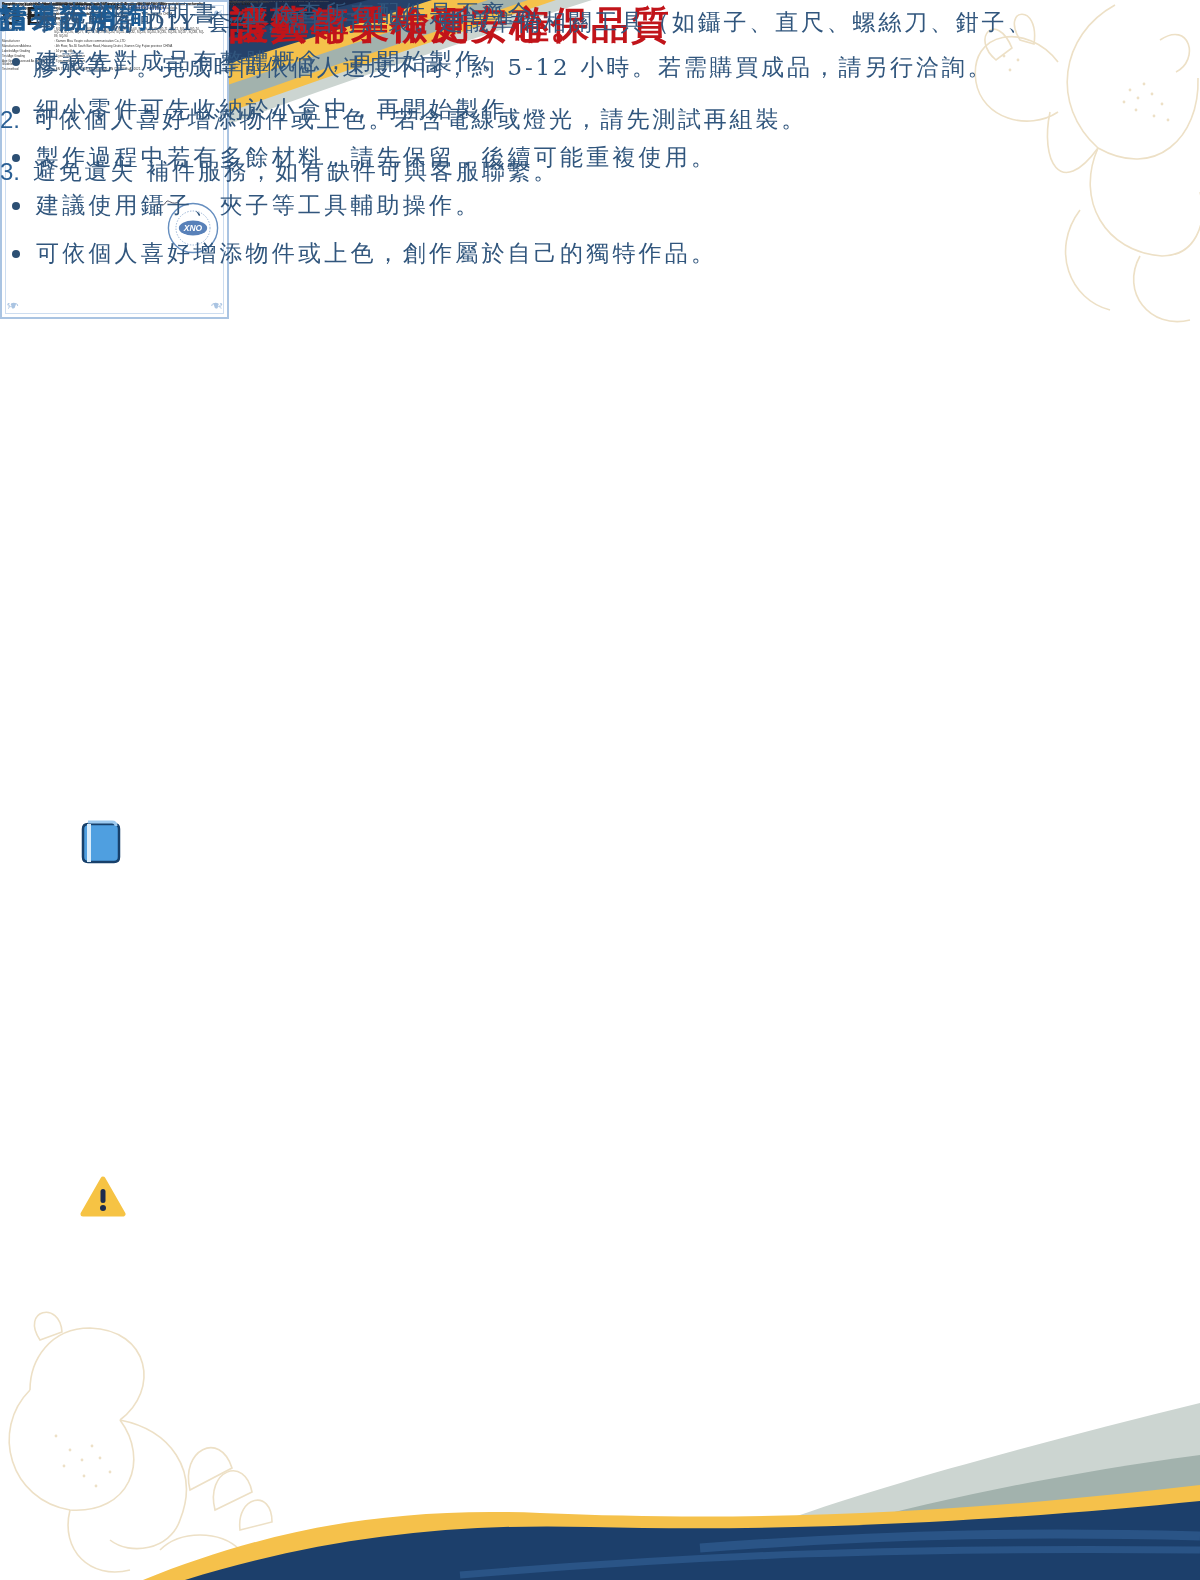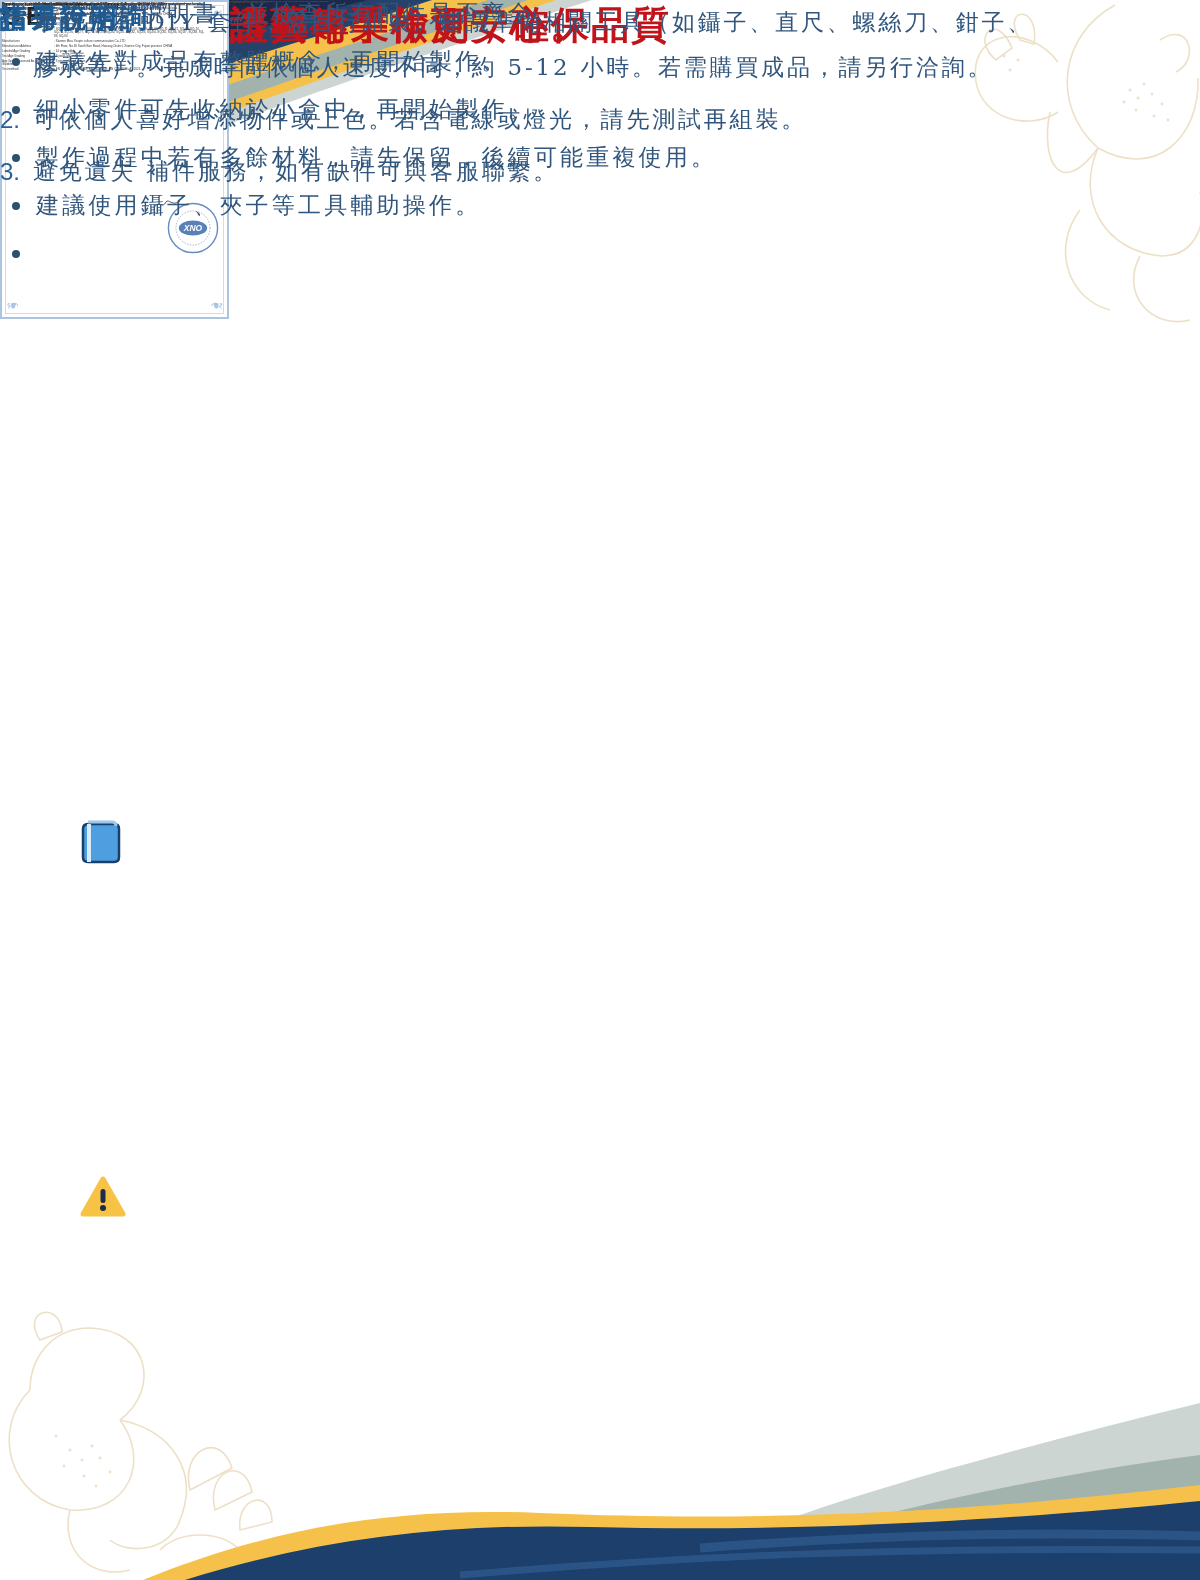--- a/index.html
+++ b/index.html
@@ -479,20 +479,21 @@
     <div class="bullet-row">
         <span class="dot"></span>
         <span class="body-txt">製作過程中若有多餘材料，請先保留，後續可能重複使用。</span>
       </div>
     <div class="bullet-row">
         <span class="dot"></span>
         <span class="body-txt">建議使用鑷子、夾子等工具輔助操作。</span>
       </div>
     <div class="bullet-row">
         <span class="dot"></span>
+        <span class="body-txt">可依個人喜好增添物件或上色，創作屬於自己的獨特作品。</span>
       </div>
   </div>
 
   <svg class="abs" style="left:80;top:1176;" width="46" height="42" viewBox="0 0 46 42">
     <path d="M23,3 L43,38 L3,38 Z" fill="#f6c344" stroke="#f6c344" stroke-width="5" stroke-linejoin="round"></path>
     <rect x="20.5" y="13" width="5" height="14" rx="2.5" fill="#1d2c4e"></rect>
     <circle cx="23" cy="32" r="3" fill="#1d2c4e"></circle>
   </svg>
   <div class="abs sec-head" style="left:132;top:1178;">請另行洽詢</div>
 

